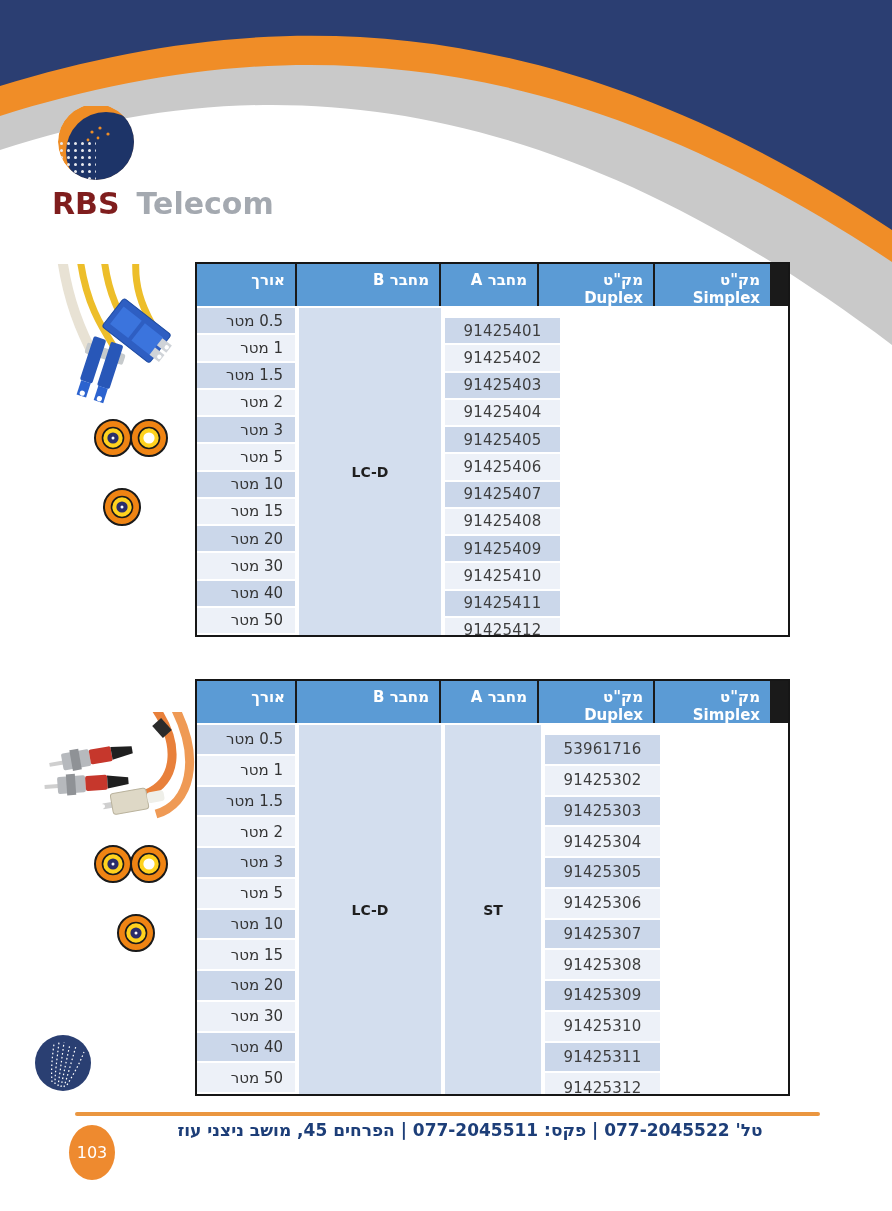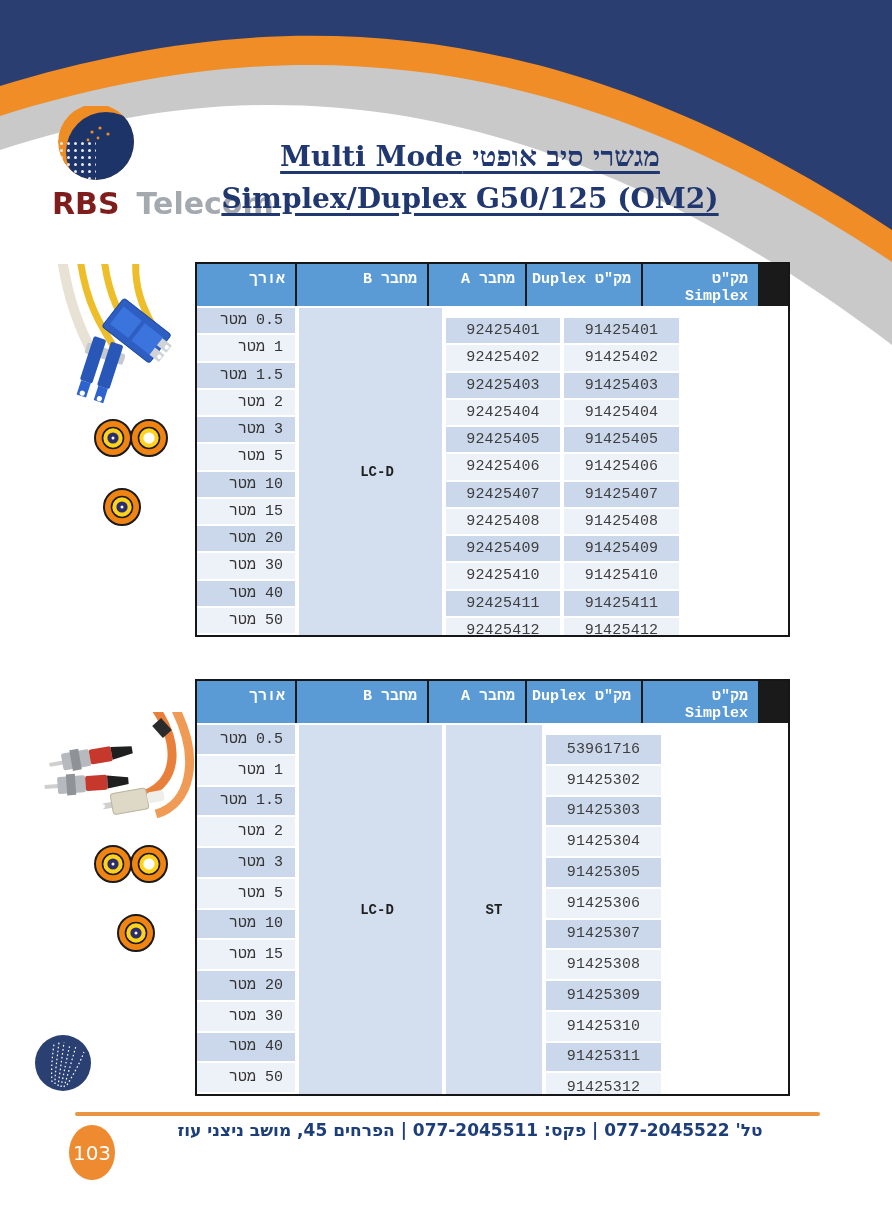--- a/index.html
+++ b/index.html
@@ -15,45 +15,45 @@
   #logo .brand .light{font-weight:bold;color:#a4a9b0;margin-left:17px;}
 
   
   #title{left:200px;top:136px;width:540px;text-align:center;color:#20386f;
          font-family:"DejaVu Serif",serif;font-weight:bold;}
   #title .tline{font-size:28px;line-height:42px;text-decoration:underline;
                 text-decoration-thickness:2.5px;text-underline-offset:5px;}
   #title .tline.rtl{direction:rtl;}
 
   
-  .tbl{position:absolute;left:195px;width:591px;border:2px solid #161616;background:#fff;z-index:1;font-family:Liberation Mono, monospace;}
+  .tbl{position:absolute;left:195px;width:591px;border:2px solid #161616;background:#fff;z-index:1;}
   #tbl1{top:262px;} #tbl2{top:679px;}
   .thead{height:42px;display:flex;gap:2px;background:#1a1a1a;border-bottom:2px solid #ffffff;}
   .th{flex:none;background:#5b9bd5;color:#ffffff;font-weight:bold;font-size:15px;
       display:flex;align-items:flex-start;direction:rtl;padding:7px 10px 0 4px;box-sizing:border-box;}
-  .w-len{width:98px;} .w-b{width:130px;padding-left:13px;} .w-a{width:96px;} .w-dx{width:114px;} .w-sx{width:115px;}
+  .w-len{width:98px;} .w-b{width:142px;} .w-a{width:96px;} .w-dx{width:114px;} .w-sx{width:115px;}
   .tbody{display:flex;gap:4px;overflow:hidden;background:#fff;}
   .t1 .tbody{height:327px;} .t2 .tbody{height:369px;}
   .col{flex:none;display:flex;flex-direction:column;}
   .col.nums{padding-top:10px;}
   .cell{flex:none;box-sizing:border-box;border-bottom:2px solid #ffffff;display:flex;align-items:center;}
   .t1 .cell{height:27.25px;} .t2 .cell{height:30.75px;}
   .len{direction:rtl;padding-right:12px;font-size:15px;color:#333333;}
   .num{justify-content:center;font-size:15px;color:#3e3e3e;letter-spacing:.2px;}
   .dk{background:#cbd7ea;} .lt{background:#edf1f8;}
   .mcol{background:#d3deee;align-items:center;justify-content:center;display:flex;
         font-weight:bold;font-size:14px;color:#1f1f1f;}
 
   
   #footer-line{left:75px;top:1112px;width:745px;height:4px;background:#ea9640;border-radius:2px;}
   #contact{left:140px;top:1120px;width:660px;text-align:center;direction:rtl;
            font-weight:bold;font-size:17px;color:#1d3e78;}
   #website{left:140px;top:1156px;width:660px;text-align:center;font-size:25px;color:#27447e;}
   #page-badge{left:69px;top:1125px;width:46px;height:55px;background:#ee8a2f;border-radius:50%;
-              display:flex;align-items:center;justify-content:center;color:#fff;font-size:20px;}
+              display:flex;align-items:center;justify-content:center;color:#fff;font-size:16px;}
   svg{display:block;}
 </style>
 </head>
 <body>
 
 <div id="page">
 
   <svg id="banner" width="892" height="400" viewBox="0 0 892 400" aria-hidden="true">
     <rect x="0" y="0" width="892" height="400" fill="#ffffff"></rect>
     <path d="M0,0 H892 V345 C560,95 280,60 0,150 Z" fill="#c9c9c9"></path>
@@ -80,24 +80,20 @@
         <circle cx="56" cy="28" r="1.6" fill="#ef8d25"></circle>
         <circle cx="46" cy="32" r="1.4" fill="#ef8d25"></circle>
         <circle cx="36" cy="34" r="1.4" fill="#ef8d25"></circle>
       </g>
     </svg>
     <div class="brand">
       <span class="bold">RBS</span><span class="light">Telecom</span>
     </div>
   </div>
 
-  <div id="title" class="content">
-    <div class="tline rtl">מגשרי סיב אופטי Multi Mode</div>
-    <div class="tline">Simplex/Duplex G50/125 (OM2)</div>
-  </div>
 
   <svg class="content" style="left:48px;top:264px;" width="148" height="148" viewBox="0 0 148 148">
     <path d="M14,-6 C20,36 32,66 48,96" stroke="#e8e2d4" stroke-width="10" fill="none"></path>
     <path d="M32,-6 C38,40 54,64 68,86" stroke="#edbe2a" stroke-width="7" fill="none"></path>
     <path d="M56,-6 C60,30 72,52 86,74" stroke="#edbe2a" stroke-width="7" fill="none"></path>
     <path d="M88,-6 C86,22 94,42 104,60" stroke="#edbe2a" stroke-width="7" fill="none"></path>
     <g transform="translate(76,34) rotate(38)">
       <rect x="0" y="0" width="60" height="36" rx="3" fill="#2e5ec2" stroke="#1d4aa0"></rect>
       <rect x="5" y="7" width="23" height="22" fill="#3b74dd"></rect>
       <rect x="32" y="7" width="23" height="22" fill="#3b74dd"></rect>
@@ -150,34 +146,20 @@
           <div class="cell len dk">3 מטר</div>
           <div class="cell len lt">5 מטר</div>
           <div class="cell len dk">10 מטר</div>
           <div class="cell len lt">15 מטר</div>
           <div class="cell len dk">20 מטר</div>
           <div class="cell len lt">30 מטר</div>
           <div class="cell len dk">40 מטר</div>
           <div class="cell len lt">50 מטר</div>
         </div>
       <div class="mcol w-b">LC-D</div>
-      <div class="col nums w-dx">
-          <div class="cell num dk">92425401</div>
-          <div class="cell num lt">92425402</div>
-          <div class="cell num dk">92425403</div>
-          <div class="cell num lt">92425404</div>
-          <div class="cell num dk">92425405</div>
-          <div class="cell num lt">92425406</div>
-          <div class="cell num dk">92425407</div>
-          <div class="cell num lt">92425408</div>
-          <div class="cell num dk">92425409</div>
-          <div class="cell num lt">92425410</div>
-          <div class="cell num dk">92425411</div>
-          <div class="cell num lt">92425412</div>
-        </div>
       <div class="col nums w-sx">
           <div class="cell num dk">91425401</div>
           <div class="cell num lt">91425402</div>
           <div class="cell num dk">91425403</div>
           <div class="cell num lt">91425404</div>
           <div class="cell num dk">91425405</div>
           <div class="cell num lt">91425406</div>
           <div class="cell num dk">91425407</div>
           <div class="cell num lt">91425408</div>
           <div class="cell num dk">91425409</div>

